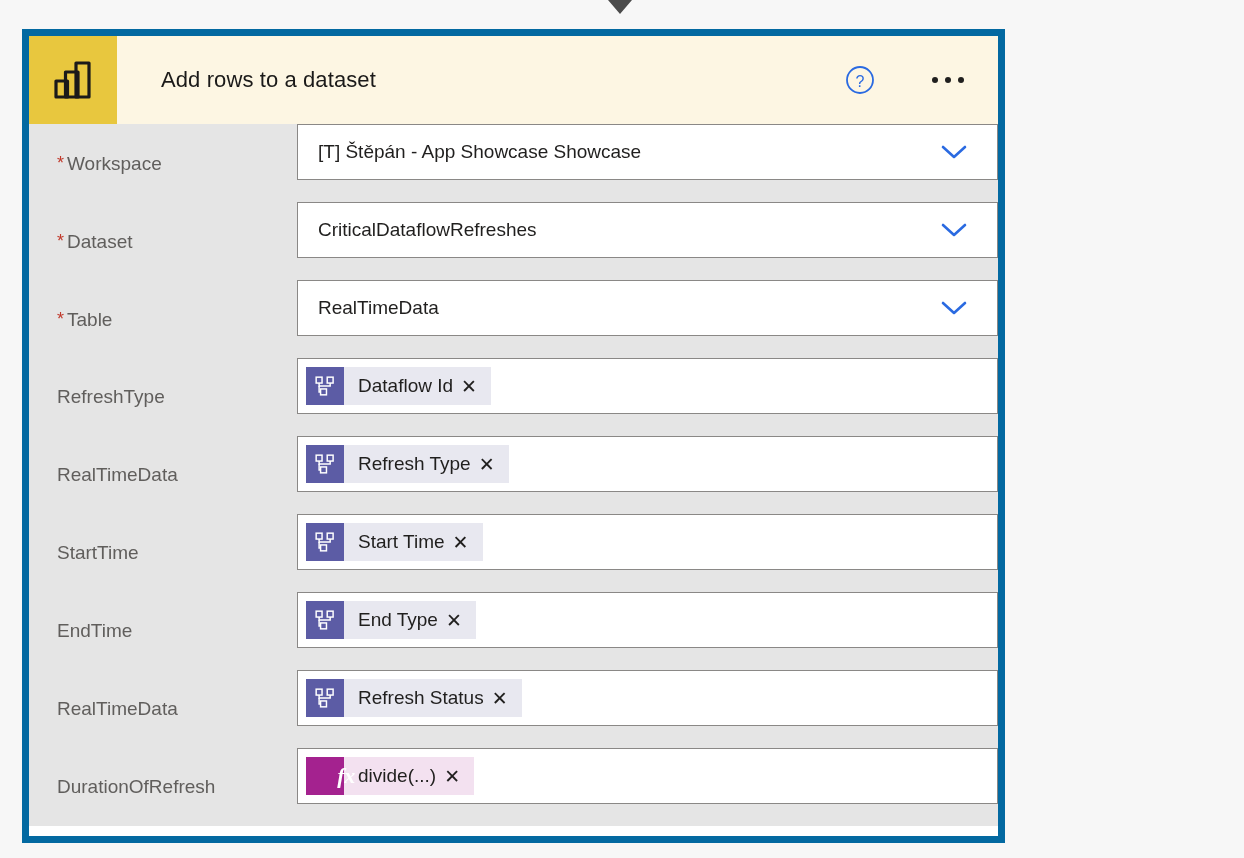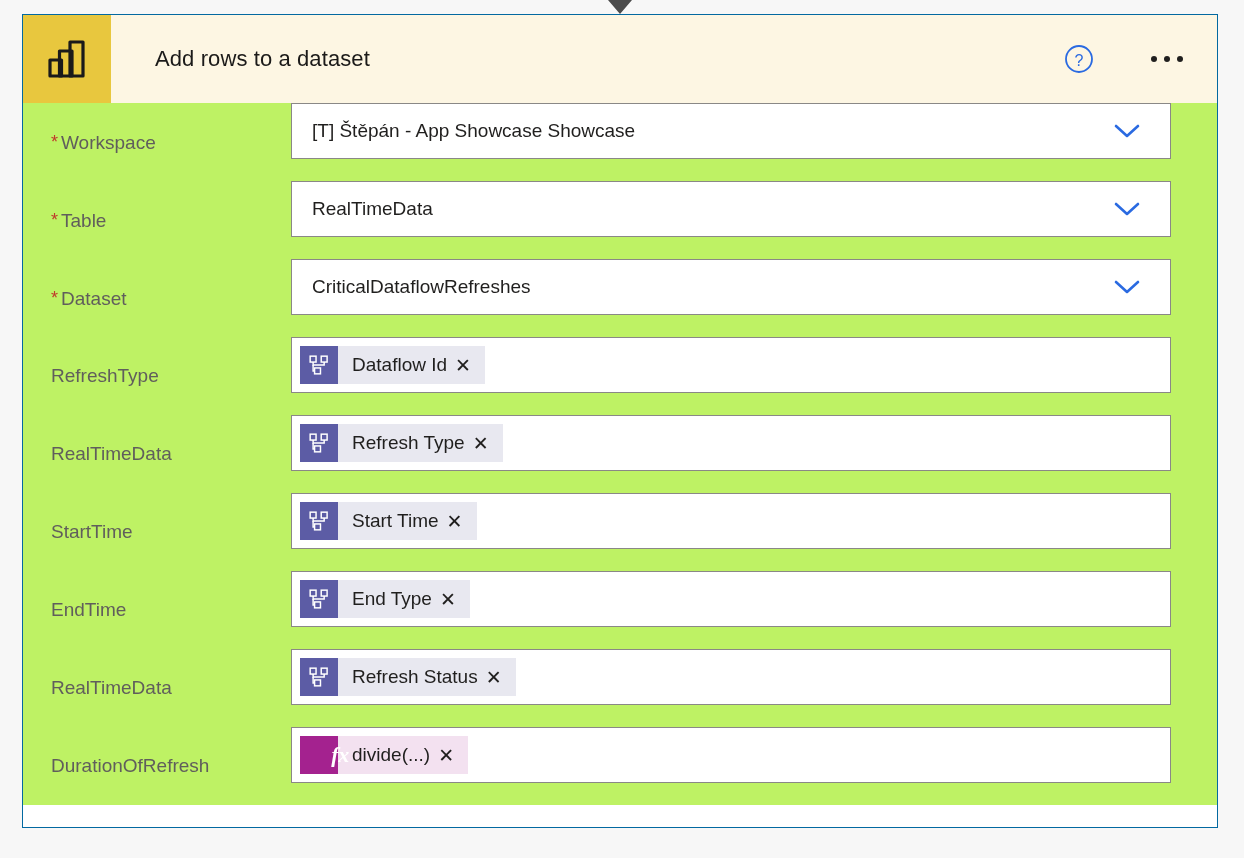--- a/index.html
+++ b/index.html
@@ -25,25 +25,25 @@
     left: 601px;
     top: -16px;
     width: 38px;
     height: 32px;
   }
 
   
   .action-card {
     position: absolute;
     left: 22px;
-    top: 14px;
-    width: 1196px;
+    top: 29px;
+    width: 983px;
     height: 814px;
     background: #ffffff;
-    border: 1px solid #0369a1;
+    border: 7px solid #0369a1;
     box-sizing: border-box;
   }
 
   
   .card-header {
     position: relative;
     height: 88px;
     background: #fdf6e3;
     display: flex;
     align-items: center;
@@ -94,21 +94,21 @@
     display: block;
     width: 6px;
     height: 6px;
     border-radius: 50%;
     background: #201f1e;
   }
 
   
   .card-body {
     padding: 0;
-    background: #bef264;
+    background: #e5e5e5;
   }
 
   .field-row {
     display: flex;
     align-items: flex-start;
     height: 78px;
   }
 
   .field-label {
     width: 268px;
@@ -271,36 +271,36 @@
             <div class="input-box">
               <div class="input-value">[T] Štěpán - App Showcase Showcase</div>
               <div class="chevron">
 <svg viewBox="0 0 26 16" width="26" height="16" aria-hidden="true">
   <path d="M2 3 L13 13 L24 3" fill="none" stroke="#2a6ae1" stroke-width="2.6" stroke-linecap="round" stroke-linejoin="round"></path>
 </svg></div>
             </div>
           </div>
         </div>
         <div class="field-row">
-          <div class="field-label"><span class="req">*</span><span>Table</span></div>
+          <div class="field-label"><span class="req">*</span><span>Dataset</span></div>
           <div class="field-control">
             <div class="input-box">
-              <div class="input-value">RealTimeData</div>
+              <div class="input-value">CriticalDataflowRefreshes</div>
               <div class="chevron">
 <svg viewBox="0 0 26 16" width="26" height="16" aria-hidden="true">
   <path d="M2 3 L13 13 L24 3" fill="none" stroke="#2a6ae1" stroke-width="2.6" stroke-linecap="round" stroke-linejoin="round"></path>
 </svg></div>
             </div>
           </div>
         </div>
         <div class="field-row">
-          <div class="field-label"><span class="req">*</span><span>Dataset</span></div>
+          <div class="field-label"><span class="req">*</span><span>Table</span></div>
           <div class="field-control">
             <div class="input-box">
-              <div class="input-value">CriticalDataflowRefreshes</div>
+              <div class="input-value">RealTimeData</div>
               <div class="chevron">
 <svg viewBox="0 0 26 16" width="26" height="16" aria-hidden="true">
   <path d="M2 3 L13 13 L24 3" fill="none" stroke="#2a6ae1" stroke-width="2.6" stroke-linecap="round" stroke-linejoin="round"></path>
 </svg></div>
             </div>
           </div>
         </div>
         <div class="field-row">
           <div class="field-label"><span>RefreshType</span></div>
           <div class="field-control">

